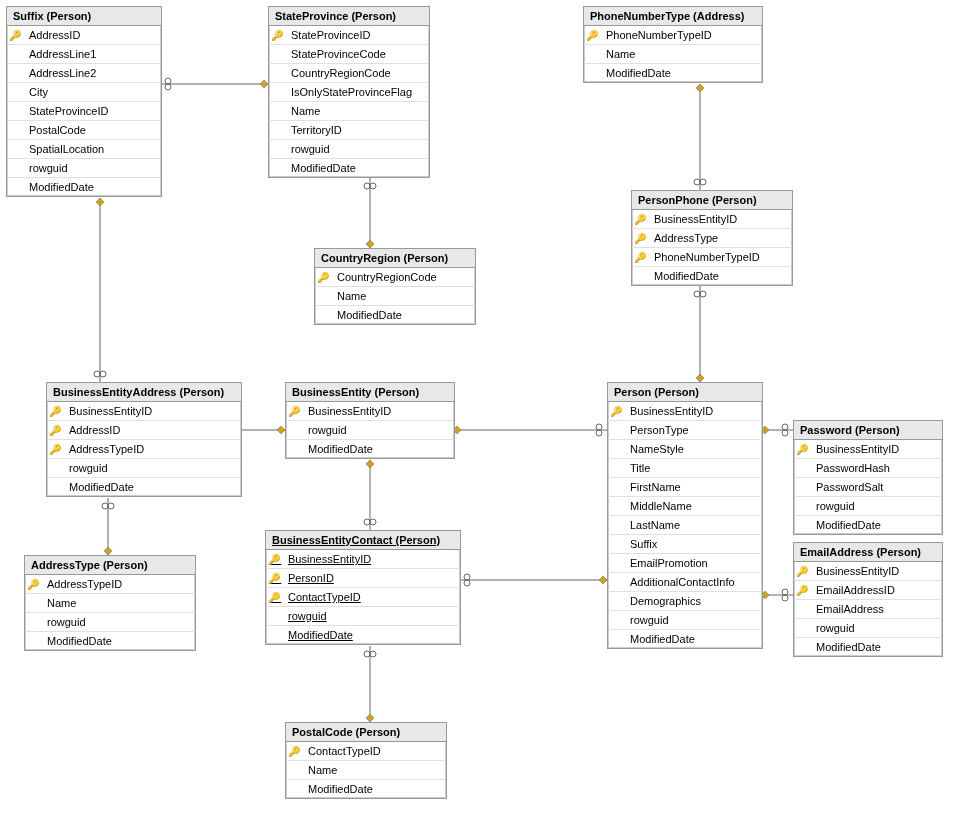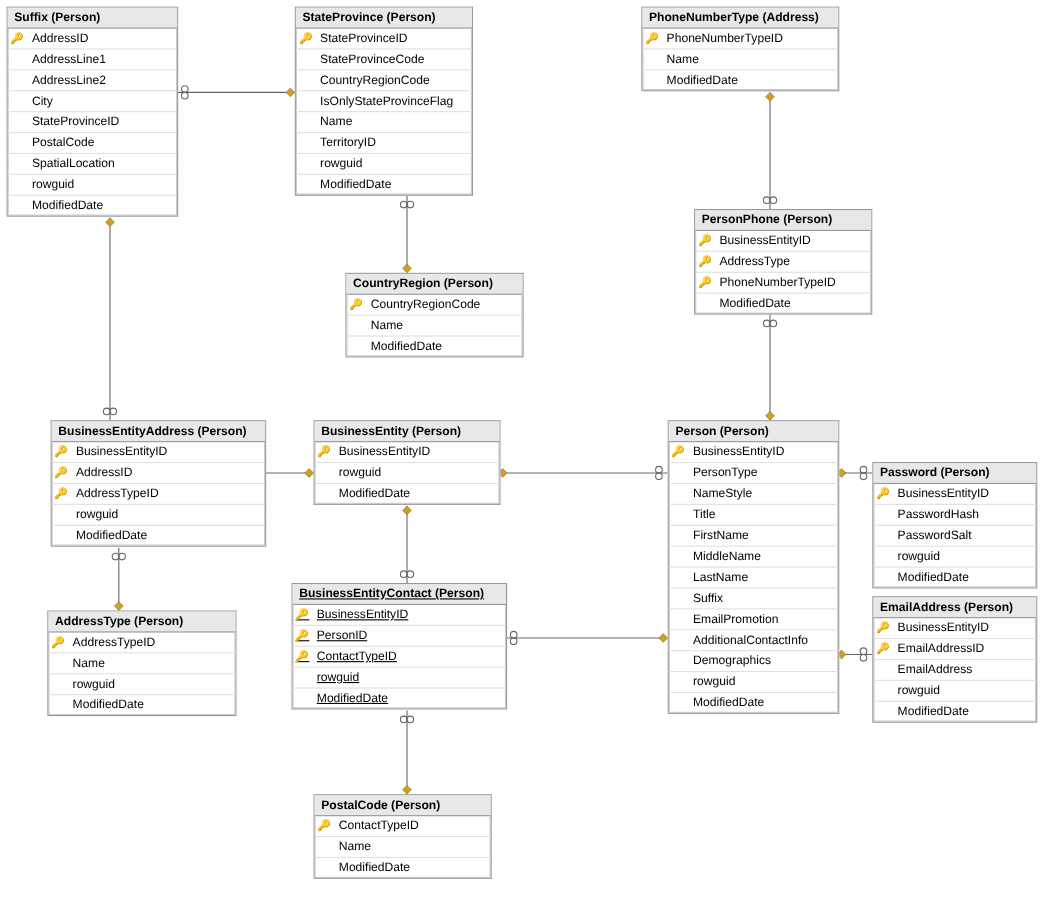--- a/index.html
+++ b/index.html
@@ -347,21 +347,21 @@
         </div>
         <div class="row">
           <div class="key"></div>
           <div class="col">rowguid</div>
         </div>
         <div class="row">
           <div class="key"></div>
           <div class="col">ModifiedDate</div>
         </div>
       </div>
-      <div class="tbl" style="left: 24px; top: 555px; width: 170px; margin-left: 19px;">
+      <div class="tbl" style="left: 24px; top: 555px; width: 170px;">
         <div class="tbl-head">AddressType (Person)</div>
         <div class="row">
           <div class="key">🔑</div>
           <div class="col">AddressTypeID</div>
         </div>
         <div class="row">
           <div class="key"></div>
           <div class="col">Name</div>
         </div>
         <div class="row">

